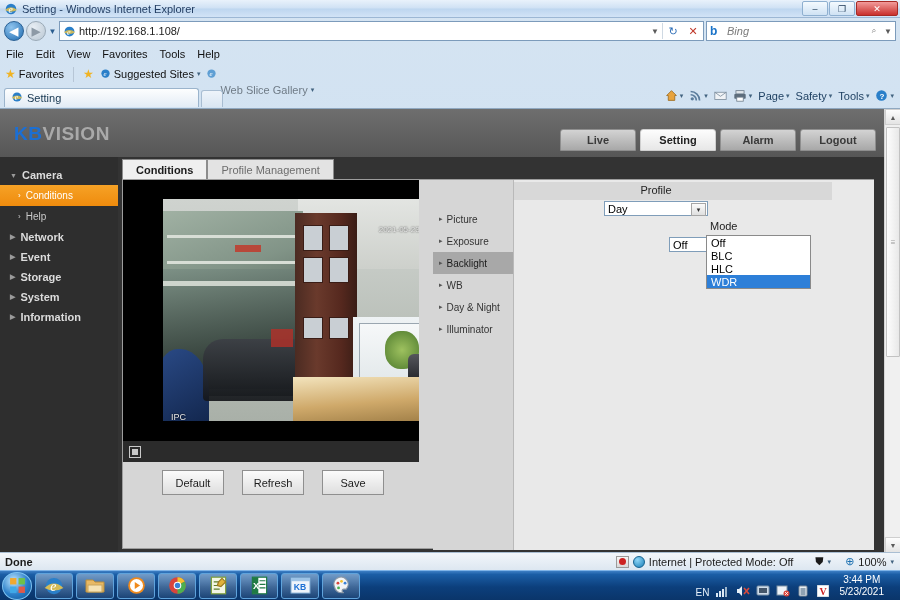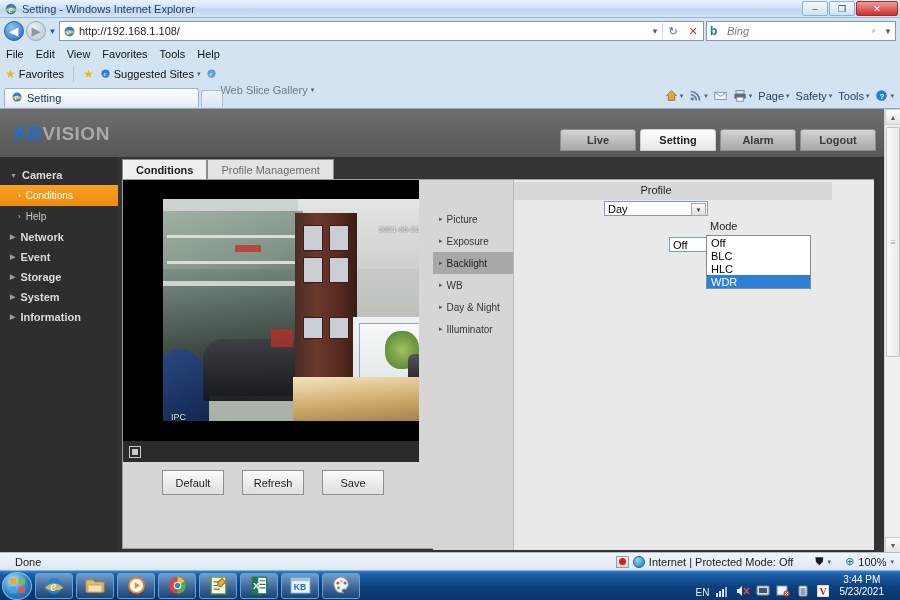--- a/index.html
+++ b/index.html
@@ -259,21 +259,21 @@
   }
   .dopt{height:13px;font-size:11px;color:#000;padding-left:4px;display:flex;align-items:center;}
   .dopt.sel-opt{background:#2d7fd8;color:#fff;}
 
   
   .statusbar{
     position:absolute;left:0;top:552px;width:900px;height:18px;
     background:linear-gradient(#f2f6fa,#dde7f1);border-top:1px solid #a9bed3;
     display:flex;align-items:center;font-size:11px;color:#1b1b1b;
   }
-  .sb-left{padding-left:15px;}
+  .sb-left{padding-left:5px;font-weight:bold;}
   .sb-right{margin-left:auto;display:flex;align-items:center;gap:4px;padding-right:6px;}
   .sb-zone{display:flex;align-items:center;gap:4px;}
   .globe{width:12px;height:12px;border-radius:50%;
     background:radial-gradient(circle at 35% 30%,#8fd6f7,#1a7fb8);border:1px solid #16628f;}
   .sb-blocked{width:13px;height:12px;background:linear-gradient(#f5f5f5,#d8d8d8);border:1px solid #9a9a9a;
     display:flex;align-items:center;justify-content:center;}
   .sb-blocked i{display:block;width:7px;height:7px;border-radius:50%;background:#cc2222;}
 
   
   .taskbar{

